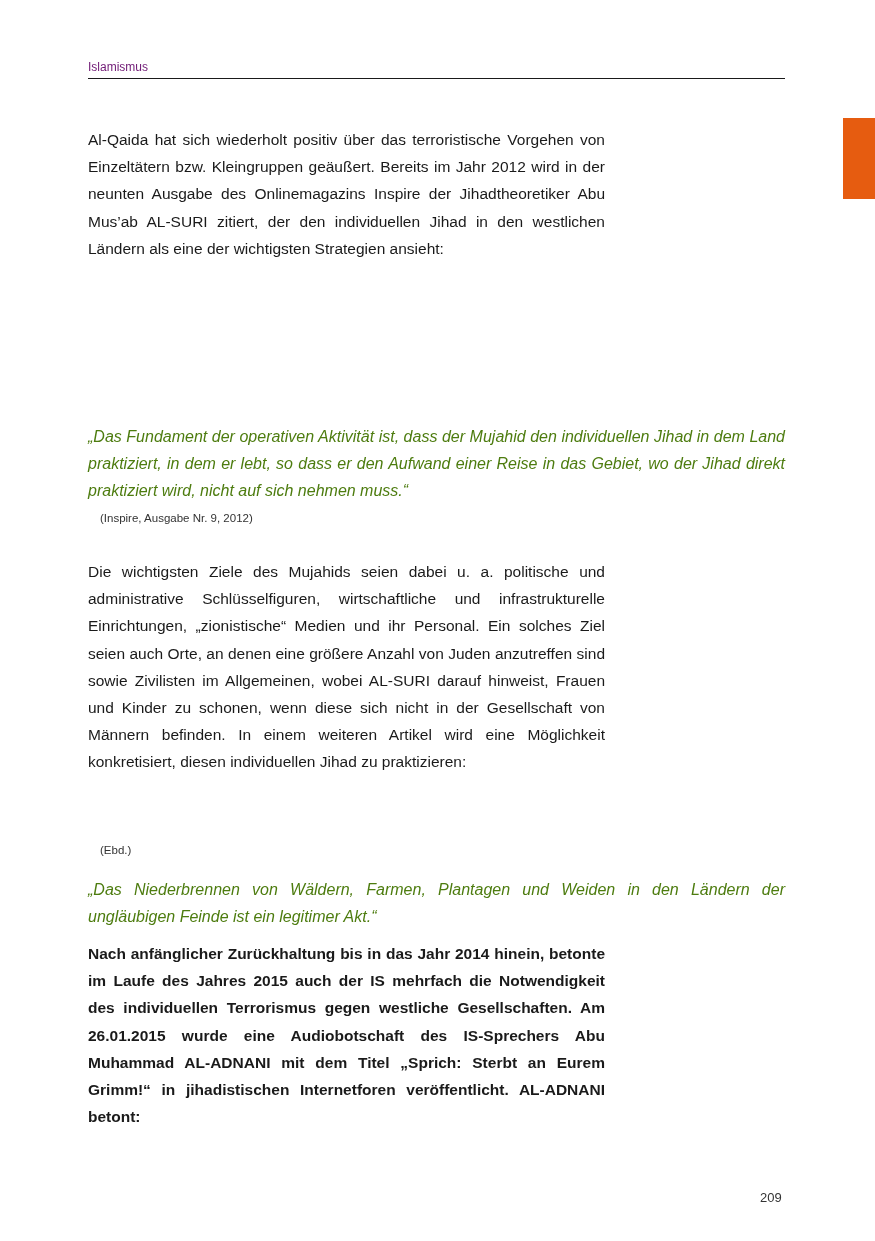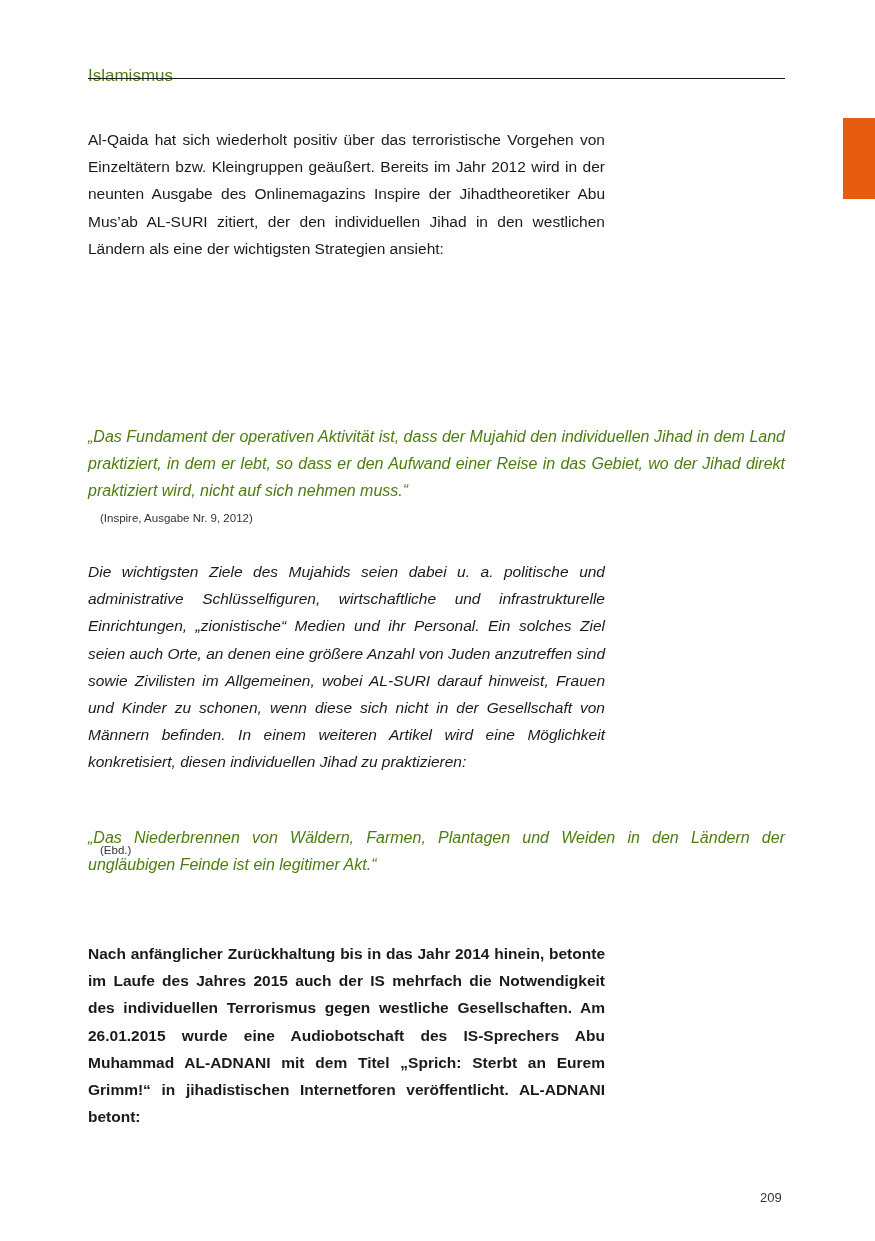--- a/index.html
+++ b/index.html
@@ -1,17 +1,17 @@
 <!DOCTYPE html>
 <html><head>
 <meta charset="utf-8">
 <style>
   html, body { margin:0; padding:0; background:#ffffff; }
   body { width:875px; height:1241px; position:relative; overflow:hidden; font-family:"Liberation Sans", sans-serif; color:#1a1a1a; }
-  .header { position:absolute; left:88px; top:66px; font-size:17px; color:#4d7c0f; }
+  .header { position:absolute; left:88px; top:60px; font-size:12px; color:#701a75; }
   .rule { position:absolute; left:88px; top:78px; width:697px; height:1px; background:#1a1a1a; }
   .tab { position:absolute; left:843px; top:118px; width:32px; height:81px; background:#e65c10; }
   .body { position:absolute; left:88px; width:517px; font-size:15.5px; line-height:27.2px; text-align:justify; }
   .quote { position:absolute; left:88px; width:697px; font-size:16px; line-height:27px; font-style:italic; color:#4d7c0f; text-align:justify; }
   .source { position:absolute; left:88px; font-size:11.5px; color:#333;margin-left:12px; }
   .pagenum { position:absolute; left:760px; top:1190px; font-size:13px; color:#333; }
   p { margin:0; }
 </style>
 </head>
 <body>
@@ -20,24 +20,24 @@
 <div class="rule"></div>
 <div class="tab"></div>
 
 <div class="body" style="top:126px;">
   <p>Al-Qaida hat sich wiederholt positiv über das terroristische Vorgehen von Einzeltätern bzw. Kleingruppen geäußert. Bereits im Jahr 2012 wird in der neunten Ausgabe des Onlinemagazins Inspire der Jihadtheoretiker Abu Mus’ab AL-SURI zitiert, der den individuellen Jihad in den westlichen Ländern als eine der wichtigsten Strategien ansieht:</p>
 </div>
 
 <div class="quote" style="top:423px;">„Das Fundament der operativen Aktivität ist, dass der Mujahid den individuellen Jihad in dem Land praktiziert, in dem er lebt, so dass er den Aufwand einer Reise in das Gebiet, wo der Jihad direkt praktiziert wird, nicht auf sich nehmen muss.“</div>
 <div class="source" style="top:512px;">(Inspire, Ausgabe Nr. 9, 2012)</div>
 
-<div class="body" style="top:558px;font-style:italic;">
+<div class="body" style="top:558px;">
   <p>Die wichtigsten Ziele des Mujahids seien dabei u. a. politische und administrative Schlüsselfiguren, wirtschaftliche und infrastrukturelle Einrichtungen, „zionistische“ Medien und ihr Personal. Ein solches Ziel seien auch Orte, an denen eine größere Anzahl von Juden anzutreffen sind sowie Zivilisten im Allgemeinen, wobei AL-SURI darauf hinweist, Frauen und Kinder zu schonen, wenn diese sich nicht in der Gesellschaft von Männern befinden. In einem weiteren Artikel wird eine Möglichkeit konkretisiert, diesen individuellen Jihad zu praktizieren:</p>
 </div>
 
-<div class="quote" style="top:824px;">„Das Niederbrennen von Wäldern, Farmen, Plantagen und Weiden in den Ländern der ungläubigen Feinde ist ein legitimer Akt.“</div>
+<div class="quote" style="top:876px;">„Das Niederbrennen von Wäldern, Farmen, Plantagen und Weiden in den Ländern der ungläubigen Feinde ist ein legitimer Akt.“</div>
 <div class="source" style="top:844px;">(Ebd.)</div>
 
 <div class="body" style="top:940px;font-weight:bold;">
   <p>Nach anfänglicher Zurückhaltung bis in das Jahr 2014 hinein, betonte im Laufe des Jahres 2015 auch der IS mehrfach die Notwendigkeit des individuellen Terrorismus gegen westliche Gesellschaften. Am 26.01.2015 wurde eine Audiobotschaft des IS-Sprechers Abu Muhammad AL-ADNANI mit dem Titel „Sprich: Sterbt an Eurem Grimm!“ in jihadistischen Internetforen veröffentlicht. AL-ADNANI betont:</p>
 </div>
 
 <div class="pagenum">209</div>
 
 </body></html>

